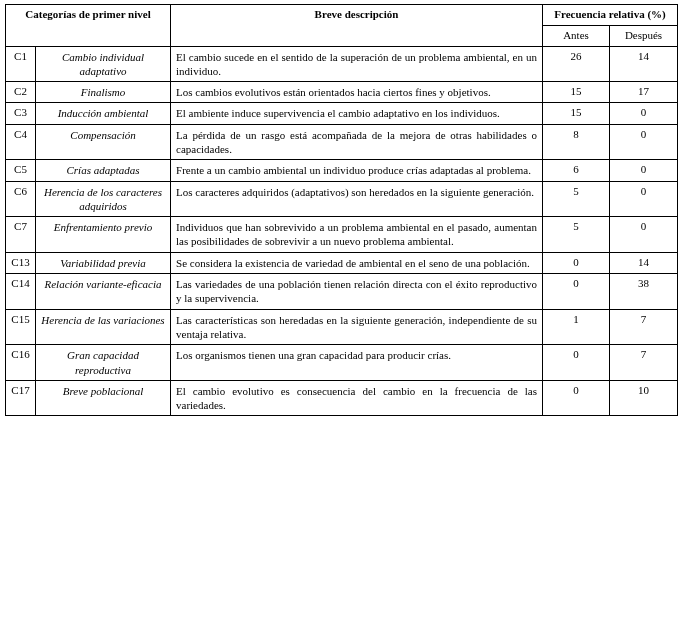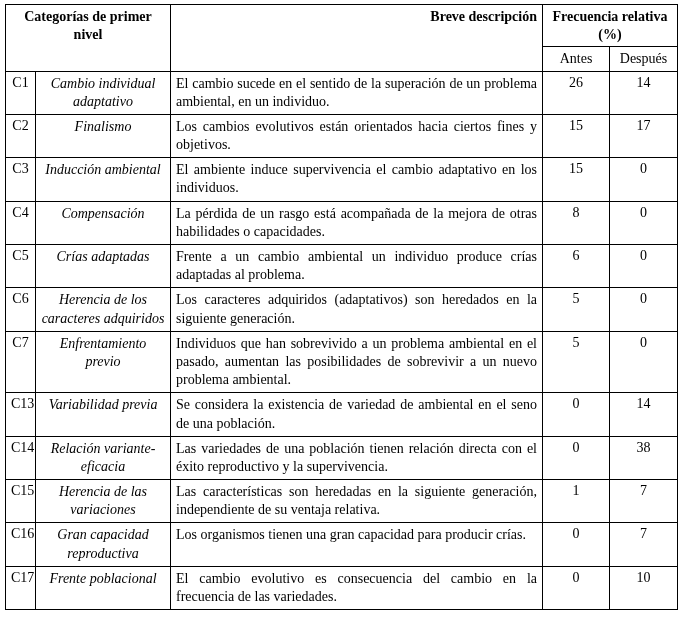--- a/index.html
+++ b/index.html
@@ -16,21 +16,21 @@
   }
   .table-wrap {
     padding: 4px 5px 0 5px;
     box-sizing: border-box;
     width: 682px;
   }
   table.data-table {
     border-collapse: collapse;
     width: 672px;
     table-layout: fixed;
-    font-size: 14px;
+    font-size: 11px;
   }
   table.data-table th,
   table.data-table td {
     border: 1px solid #000000;
     padding: 3px 5px;
     vertical-align: top;
   }
   
   col.c-code  { width: 30px; }
   col.c-cat   { width: 135px; }
@@ -42,21 +42,20 @@
     text-align: center;
     vertical-align: middle;
     font-weight: bold;
     line-height: 1.25;
   }
   th.head-cat {
     padding: 8px 4px;
   }
   th.head-desc {
     padding: 8px 4px;
-    text-align: right;
   }
   th.head-freq {
     padding: 6px 4px 5px 4px;
   }
   th.head-sub {
     padding: 3px 4px;
     font-weight: normal;
   }
   td.code {
     text-align: center;
@@ -177,20 +176,20 @@
       </tr>
       <tr>
         <td class="code">C16</td>
         <td class="cat">Gran capacidad reproductiva</td>
         <td class="desc">Los organismos tienen una gran capacidad para producir crías.</td>
         <td class="num">0</td>
         <td class="num">7</td>
       </tr>
       <tr>
         <td class="code">C17</td>
-        <td class="cat">Frente poblacional</td>
+        <td class="cat">Breve poblacional</td>
         <td class="desc">El cambio evolutivo es consecuencia del cambio en la frecuencia de las variedades.</td>
         <td class="num">0</td>
         <td class="num">10</td>
       </tr>
     </tbody>
   </table>
 </div>
 
 </body></html>

